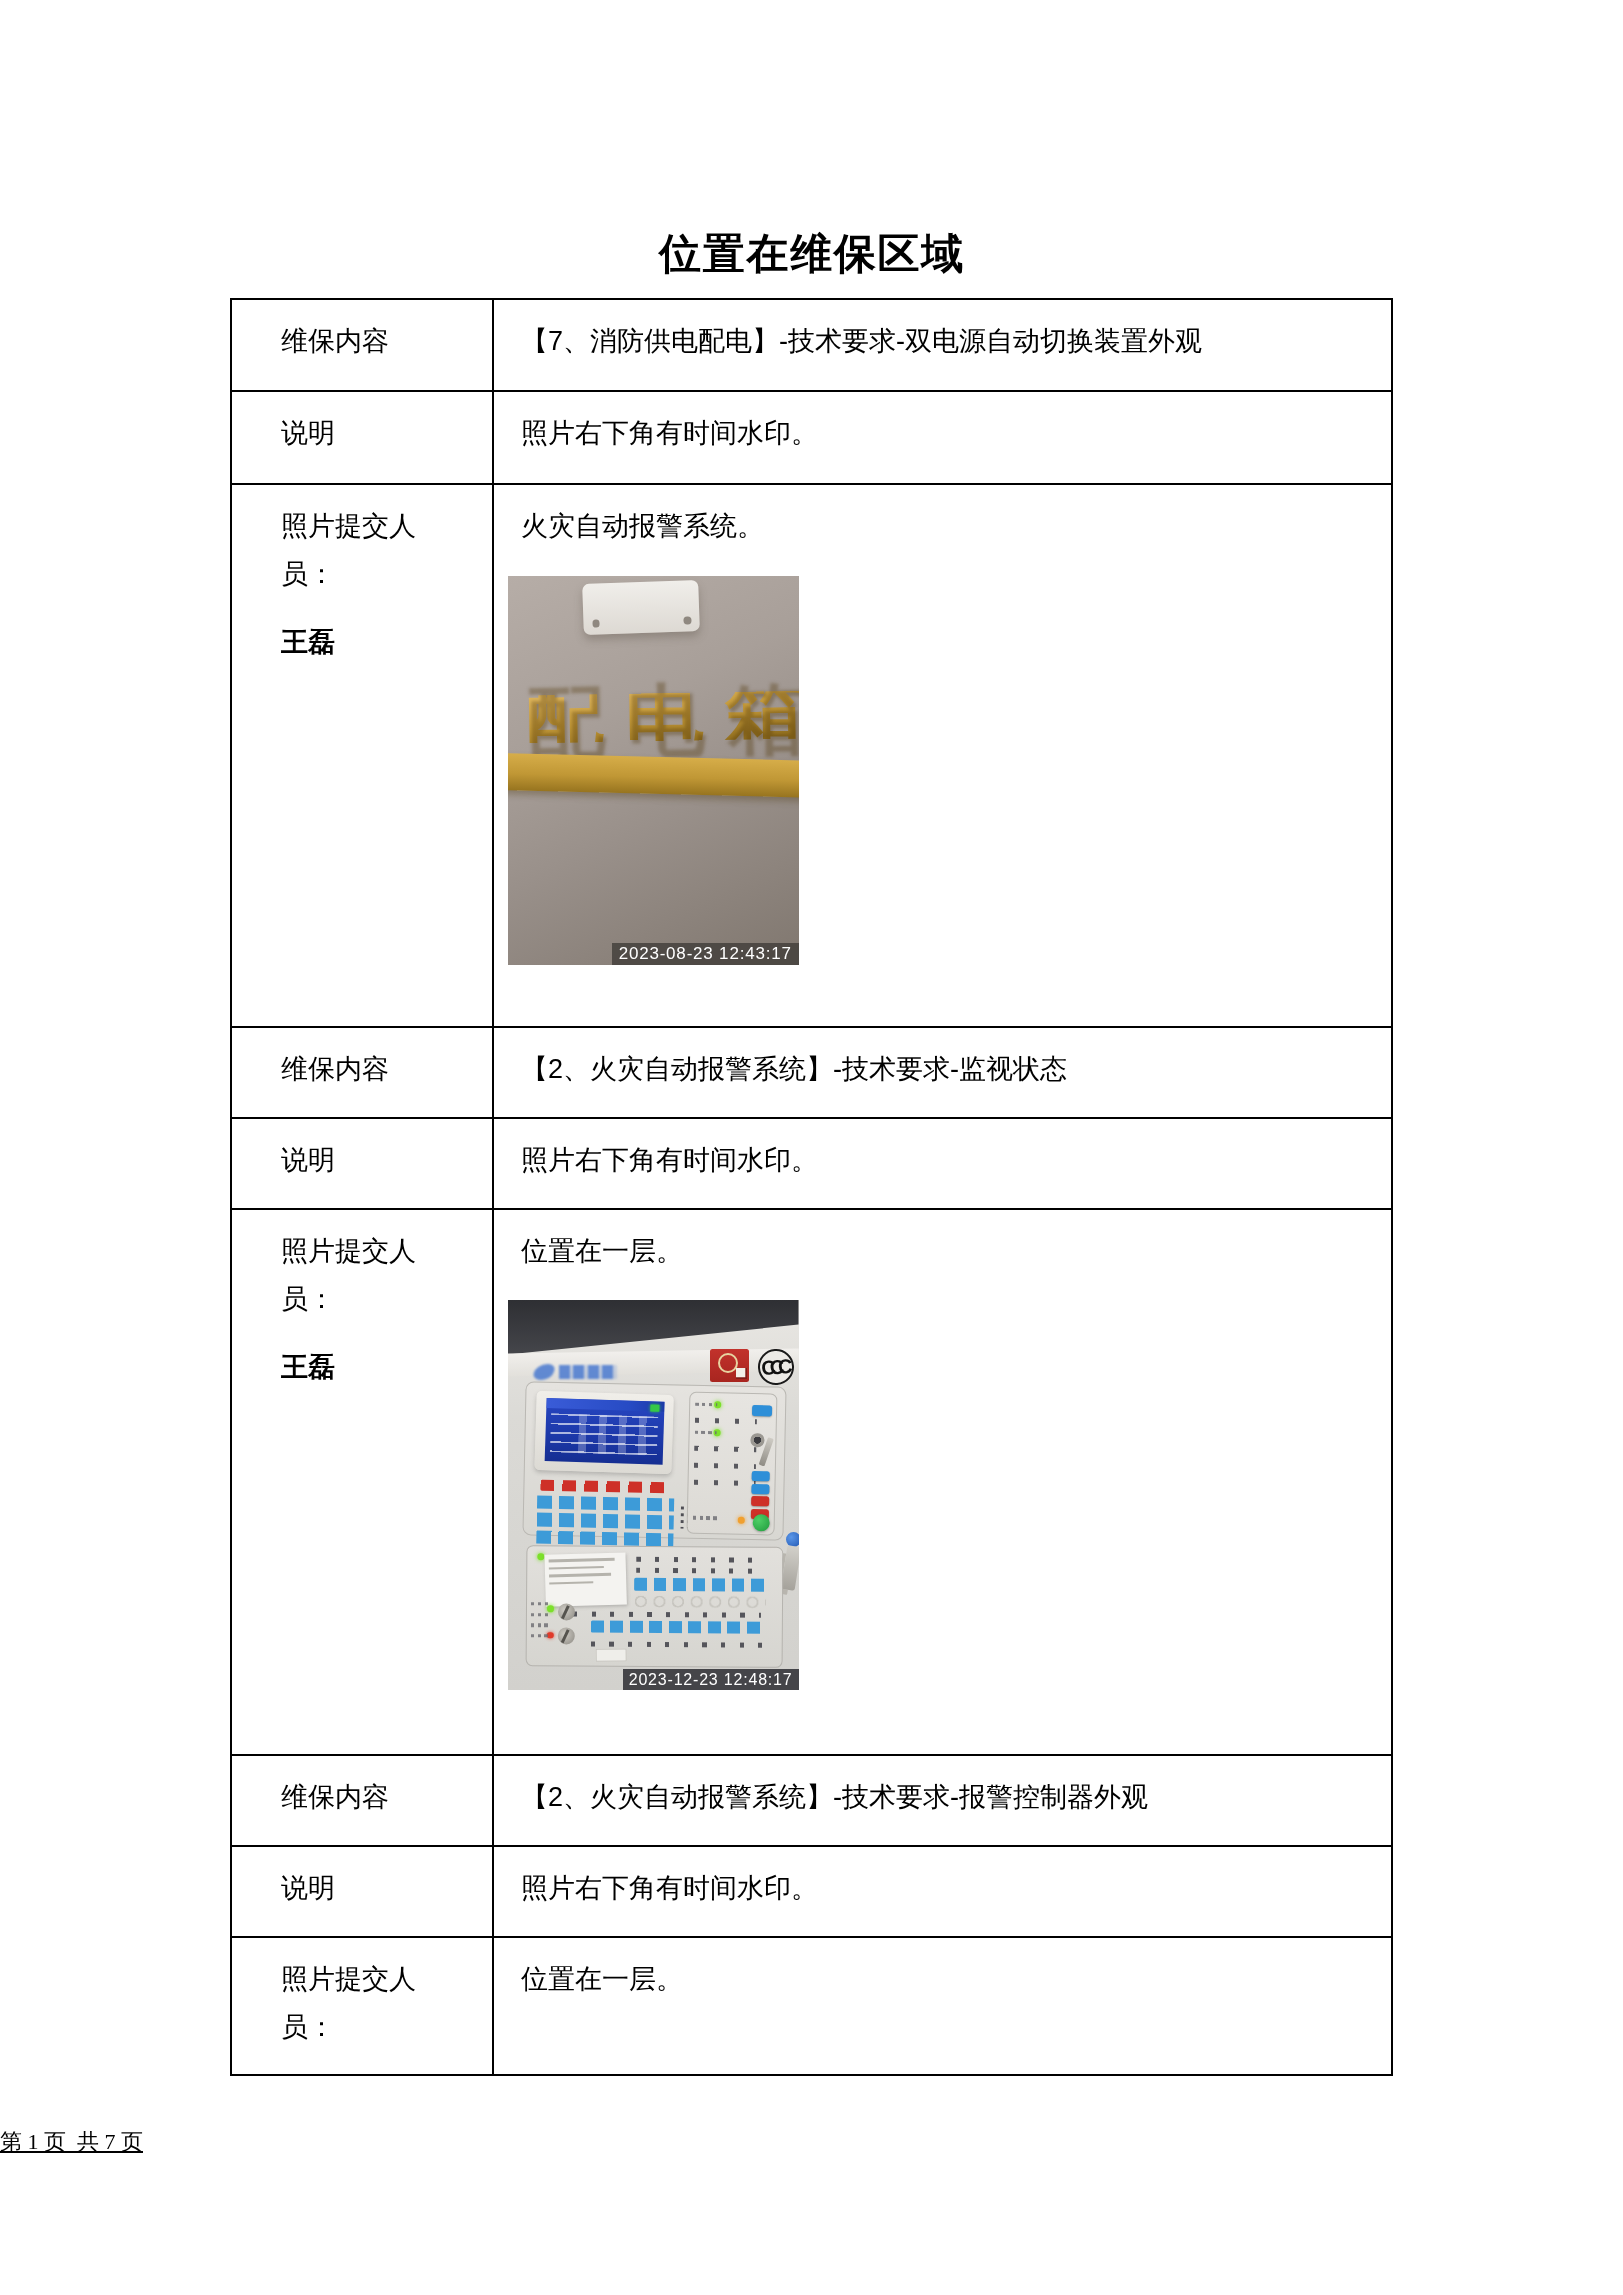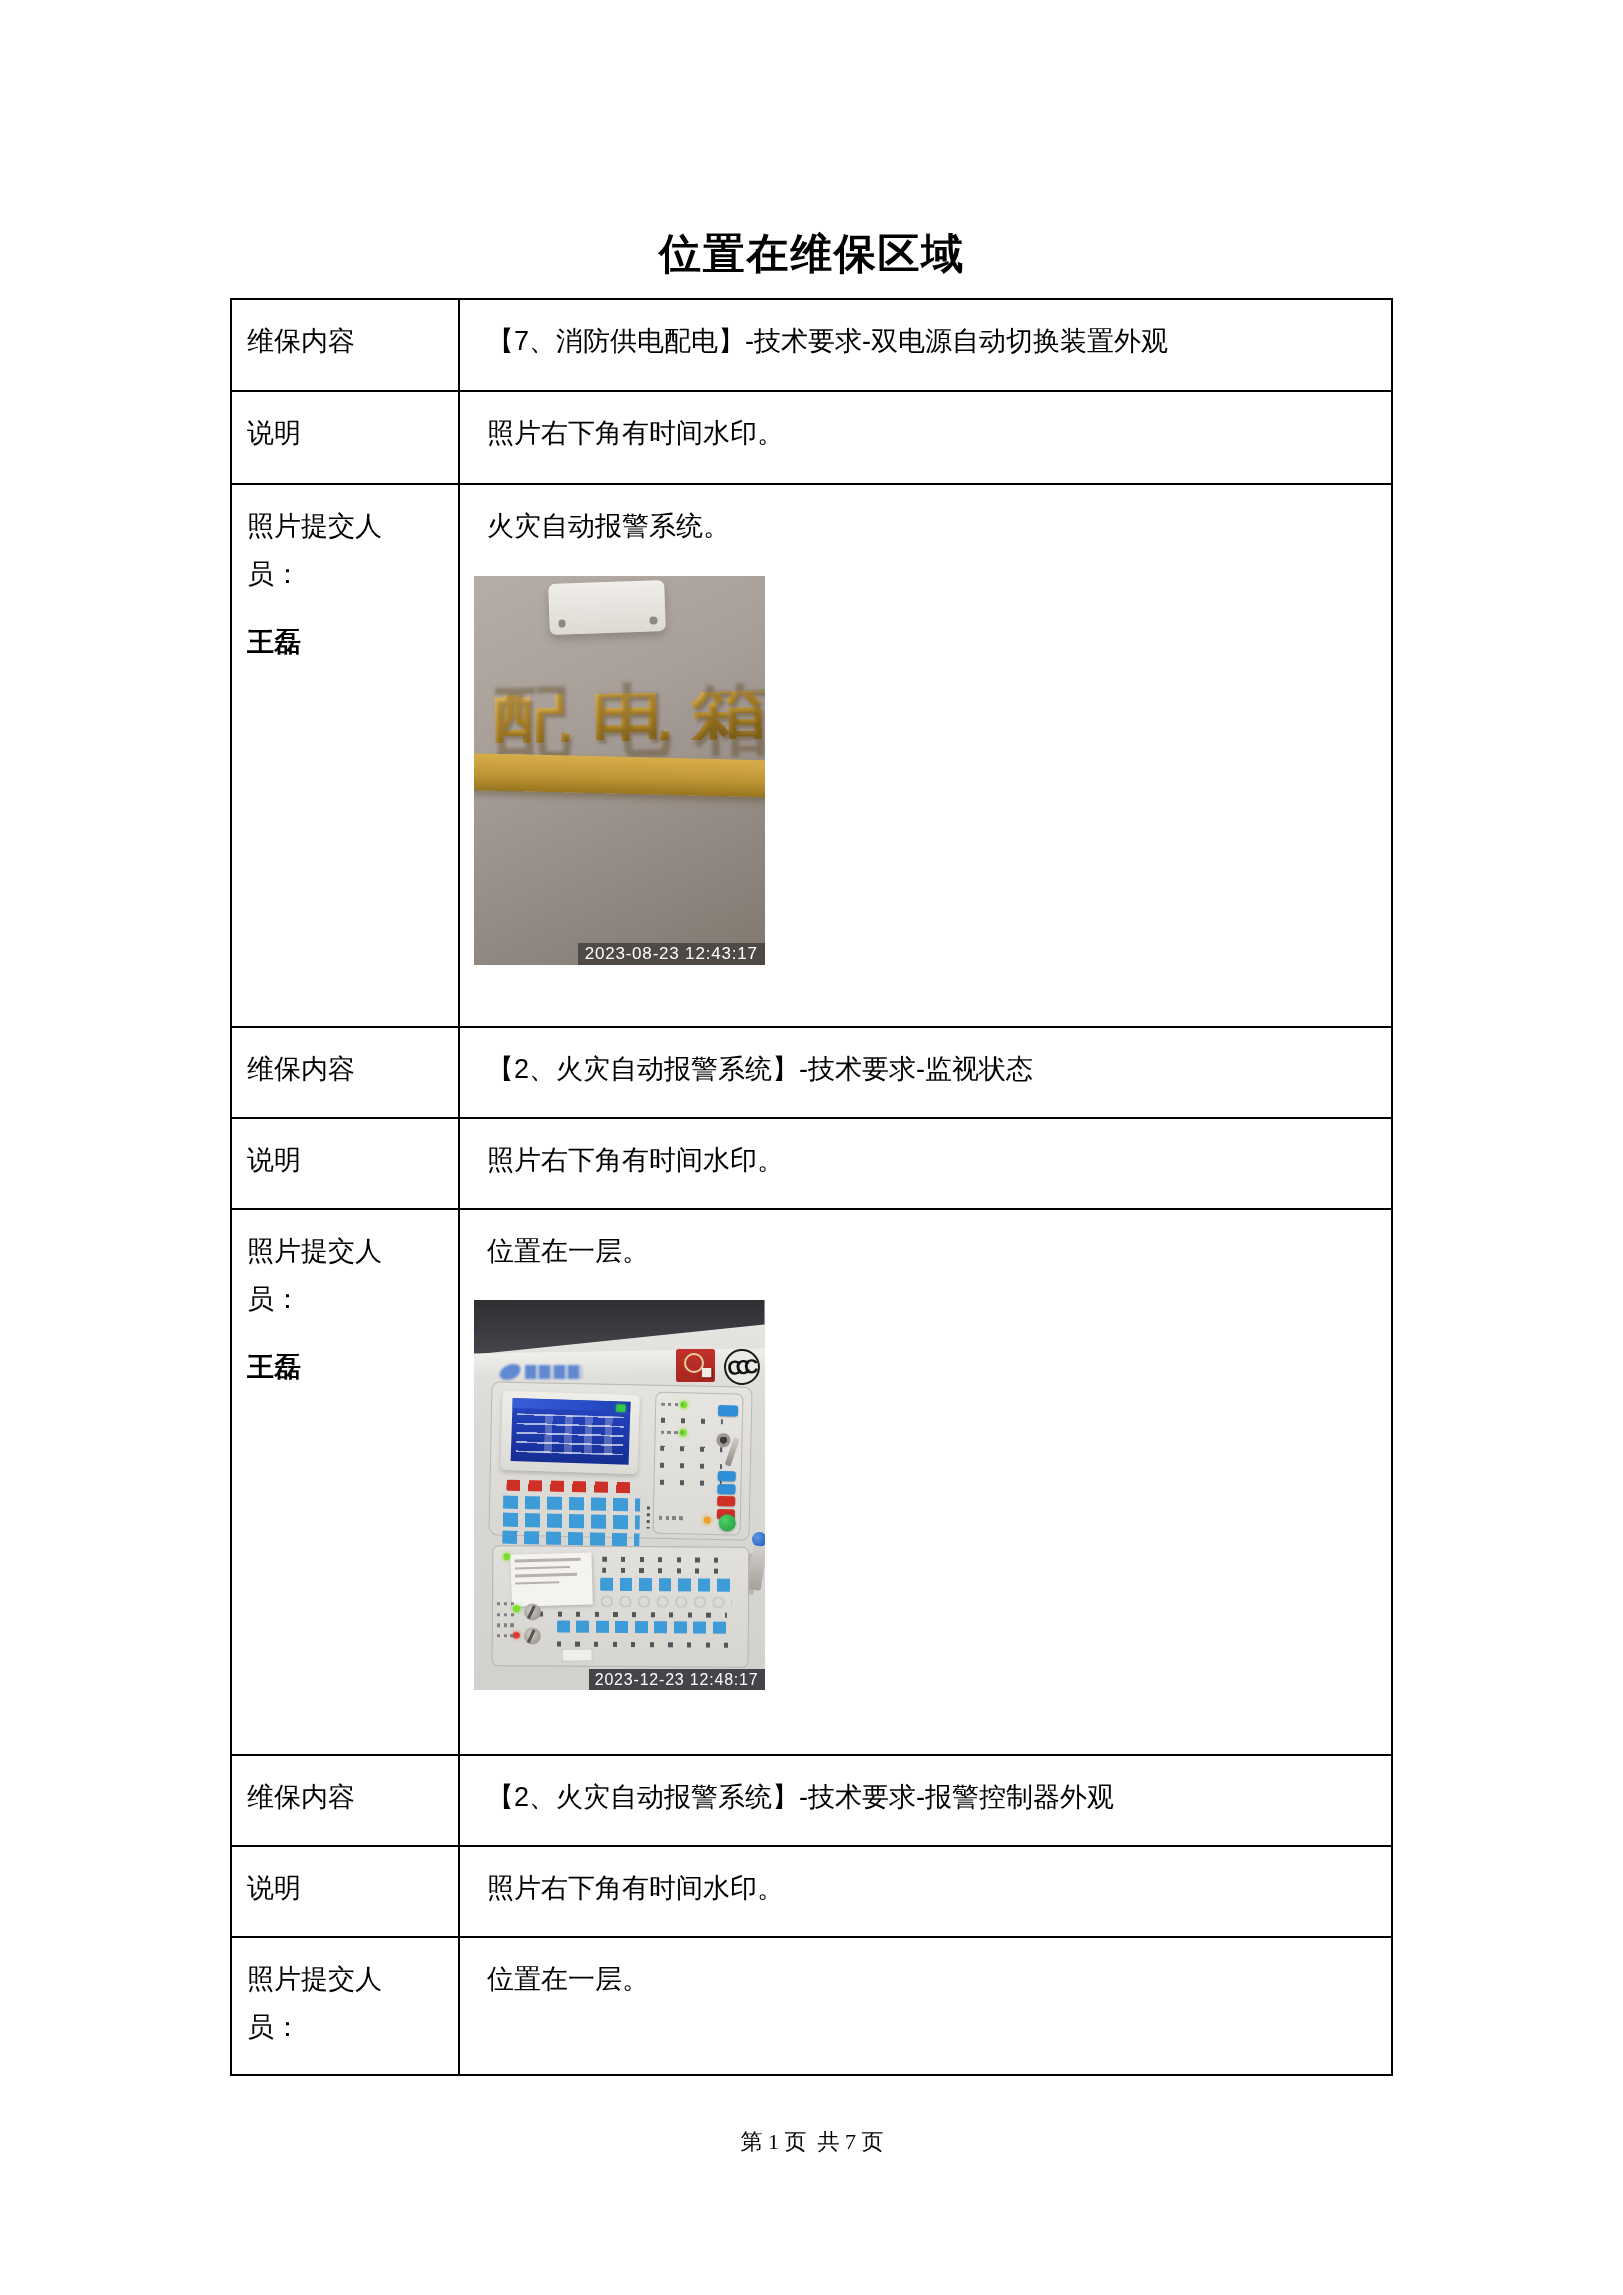--- a/index.html
+++ b/index.html
@@ -10,21 +10,21 @@
   }
   .doc-title{
     position:absolute;top:227px;left:0;width:100%;
     text-align:center;font-size:42px;font-weight:bold;line-height:54px;
     letter-spacing:1.7px;margin:0;
   }
   .tbl{
     position:absolute;left:230px;top:298px;width:1163px;
     border:2.5px solid #000;box-sizing:border-box;
   }
-  .row{display:flex;box-sizing:border-box;}
+  .row{display:flex;box-sizing:border-box;padding-left:34px;}
   .row + .row{border-top:2.5px solid #000;}
   .c1{
     width:228px;box-sizing:border-box;border-right:2.5px solid #000;
     padding:17px 8.5px 0 15px;font-size:27px;line-height:48px;
   }
   .c2{
     flex:1;box-sizing:border-box;position:relative;
     padding:17px 17px 0 27px;font-size:27px;line-height:48px;
   }
   .r-content{height:90px;}
@@ -32,23 +32,24 @@
   .r-photo1{height:543px;}
   .r-content2{height:91px;}
   .r-desc2{height:91px;}
   .r-photo2{height:546px;}
   .r-content3{height:91px;}
   .r-desc3{height:91px;}
   .r-photo3{height:138px;}
   .submitter-label{width:156px;}
   .submitter-name{margin-top:19.5px;font-weight:bold;}
   .footer{
-    position:absolute;top:2125px;left:0;width:100%;text-align:center;
+    position:absolute;top:2125px;left:0;width:100%;text-align:left;
     font-size:22px;line-height:34px;white-space:pre;
     font-family:"Liberation Serif","DejaVu Serif",serif;
+    text-decoration:underline;
   }
 
   
   .photo1{
     position:absolute;left:13.5px;top:91px;width:291px;height:389px;
     overflow:hidden;
     background:linear-gradient(155deg,#b6ada7 0%,#a89f99 35%,#99908a 60%,#80776f 100%);
   }
   .fixture{
     position:absolute;left:26%;top:1.5%;width:40%;height:13%;

